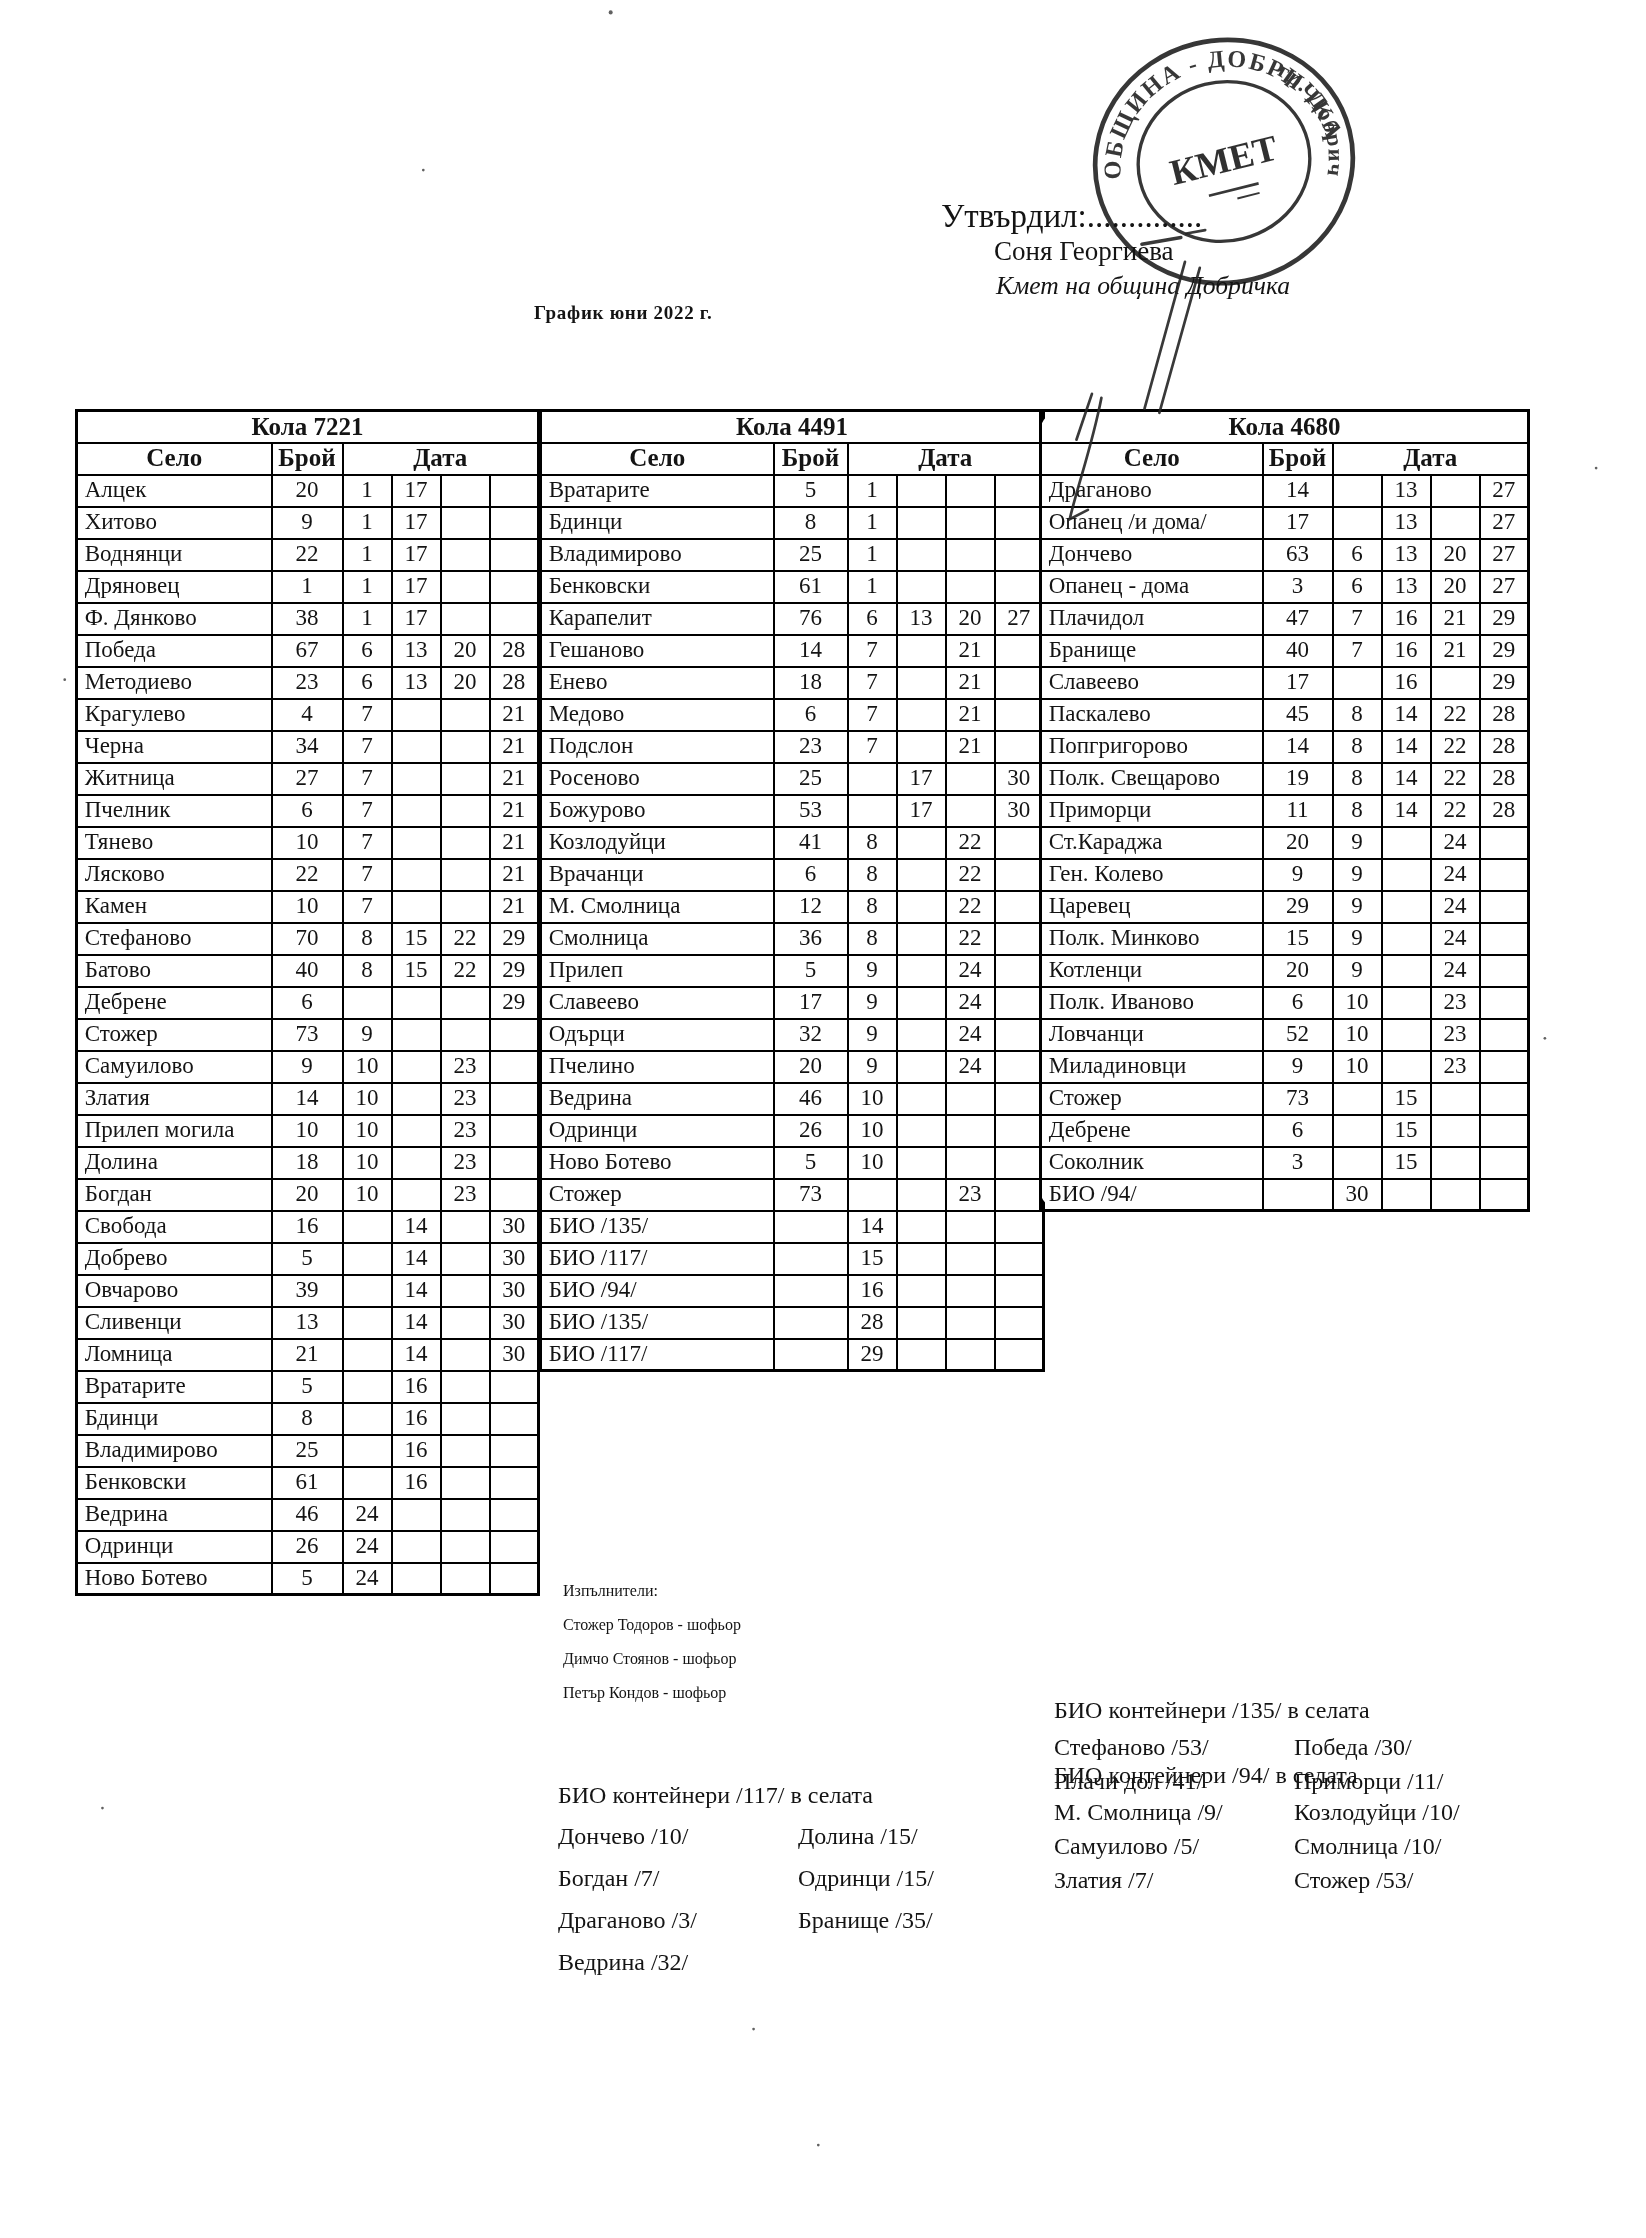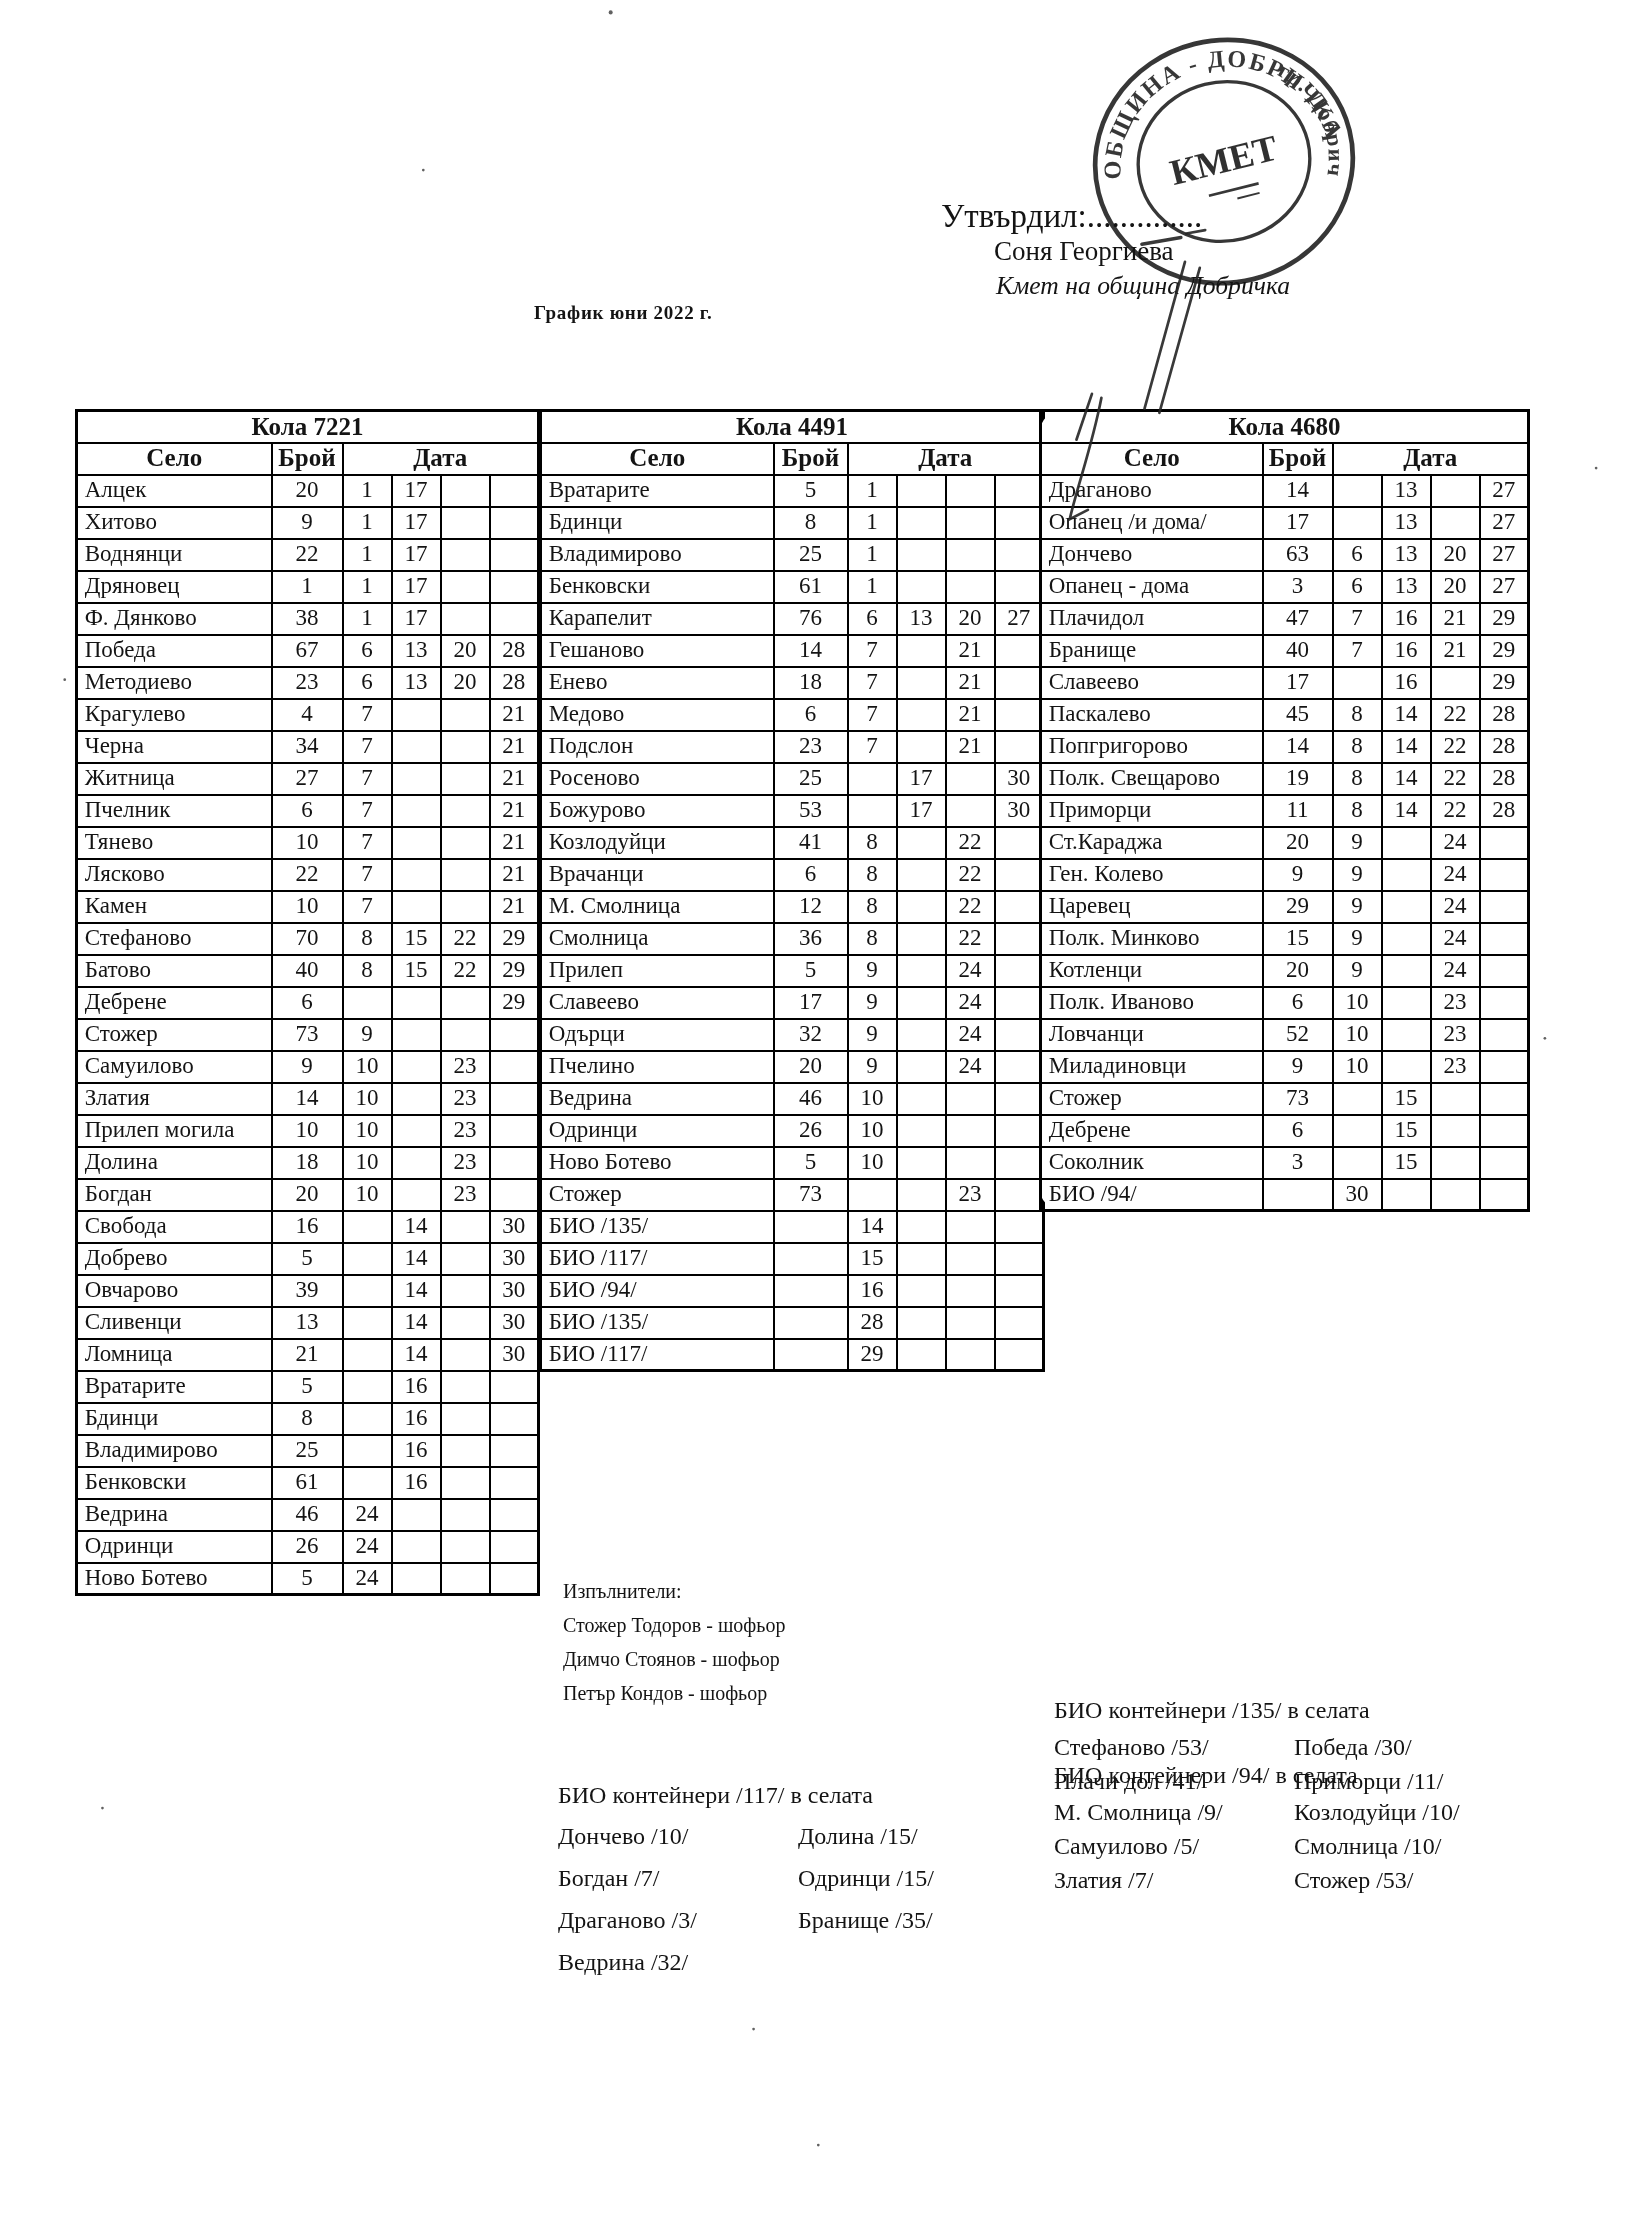--- a/index.html
+++ b/index.html
@@ -34,21 +34,21 @@
     white-space:nowrap;overflow:hidden;
     padding:0;
   }
   th{font-weight:bold;font-size:25px;text-align:center;}
   td.village{text-align:left;padding-left:6.7px;}
   td.num{text-align:center;}
   .t1{left:75px;width:464px;}
   .t2{left:539px;width:501px;}
   .t3{left:1039px;width:487px;border-radius:26px;}
   
-  .block{position:absolute;font-size:20px;}
+  .block{position:absolute;font-size:16px;}
   .block .line{height:34px;line-height:34px;}
   .executors{left:563px;top:1574px;}
   .bio{display:grid;grid-template-columns:240px auto;grid-auto-flow:column;}
   .bio-wrap{position:absolute;font-size:24px;}
   .bio-heading{height:35px;line-height:30px;}
   .bio117{left:558px;top:1780px;}
   .bio117 .line{height:42px;line-height:42px;}
   .bio135{left:1054px;top:1695px;font-family:Liberation Serif, serif;}
   .bio135 .line{height:34px;line-height:34px;}
   .bio94{left:1054px;top:1760px;}

